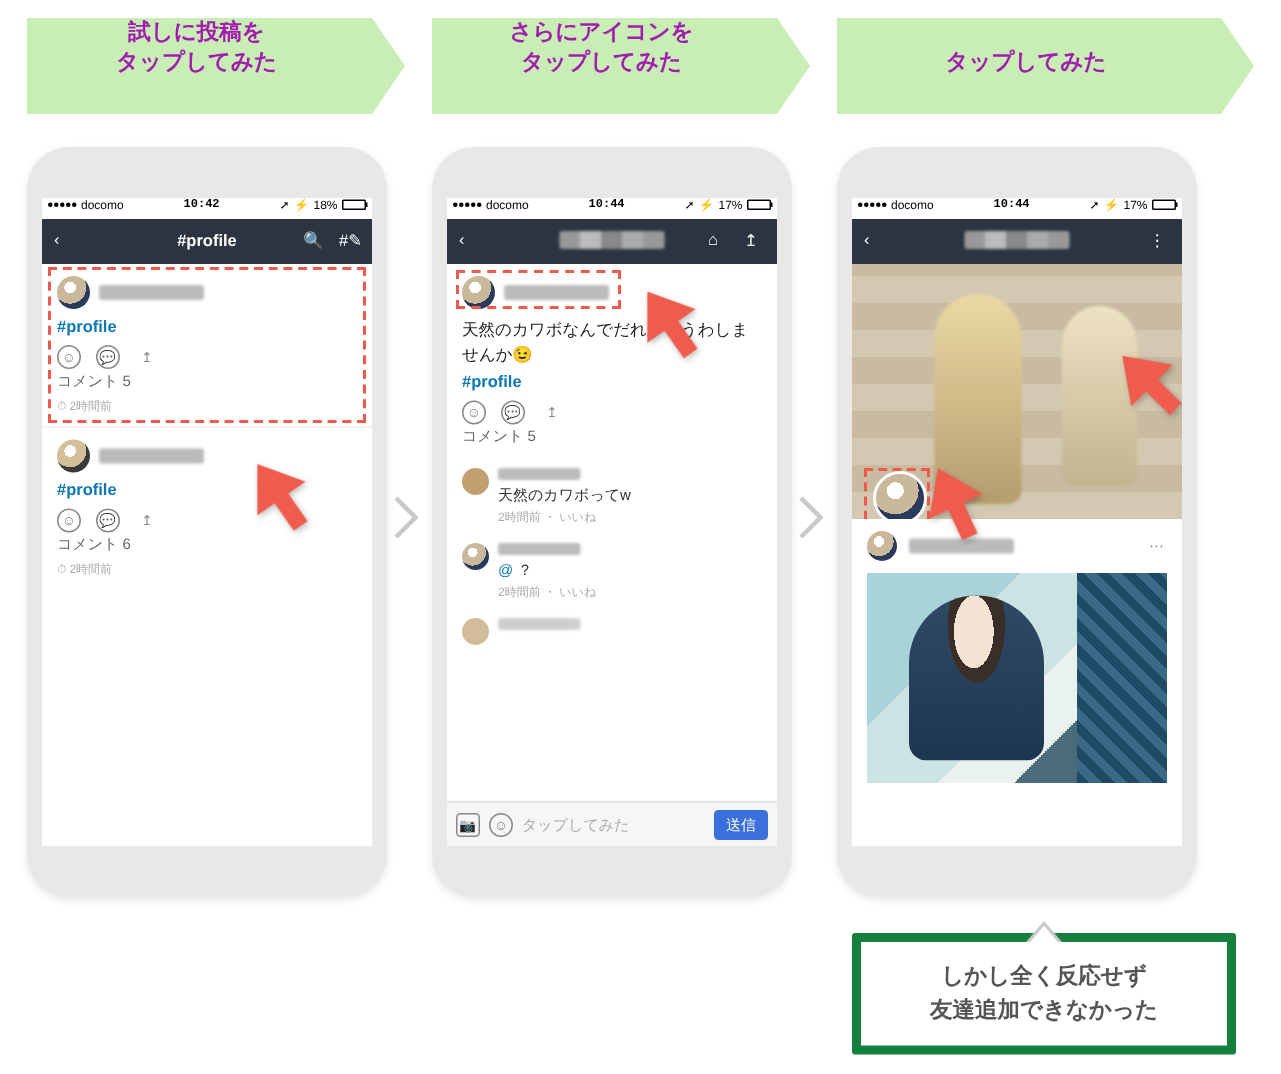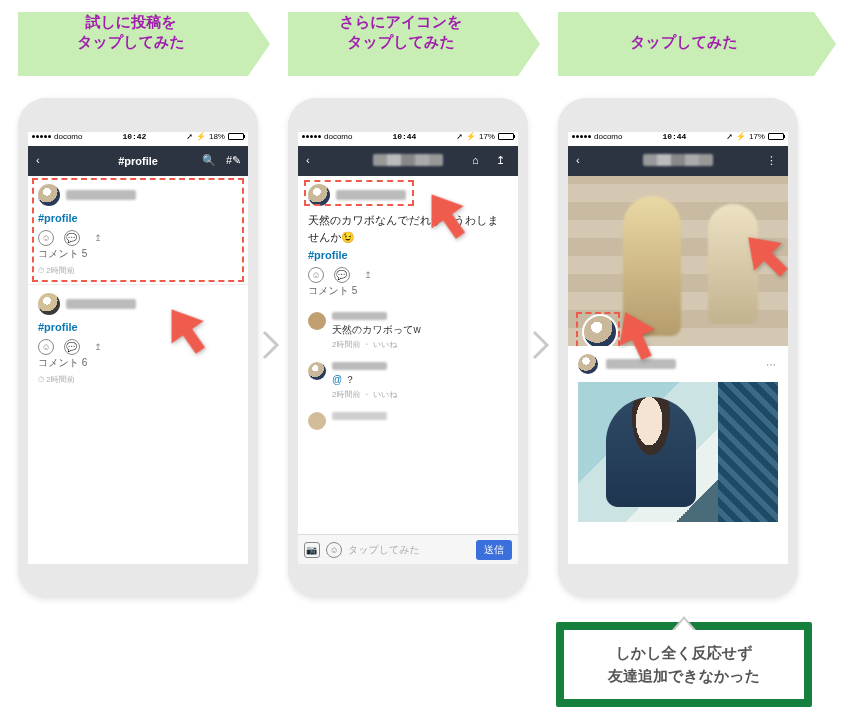--- a/index.html
+++ b/index.html
@@ -217,23 +217,23 @@
   border-radius:46px 46px 12px 12px;
 }
 .post-image::after{
   content:""; position:absolute; right:0; top:0; width:60px; height:140px;
   background: repeating-linear-gradient(45deg,#1e4a66 0 6px,#3a6a86 6px 12px);
 }
 
 
 .speech-box {
   position:absolute;
-  left: 556px; top: 622px;
+  left: 568px; top: 622px;
   width: 256px;
-  border:8px solid #15803d;
+  border:6px solid #15803d;
   background:#fff;
   color:#555;
   font-size:15px;
   font-weight:600;
   text-align:center;
   padding:12px 24px;
   line-height:1.5;
   border-radius:2px;
 }
 .speech-box::before {

